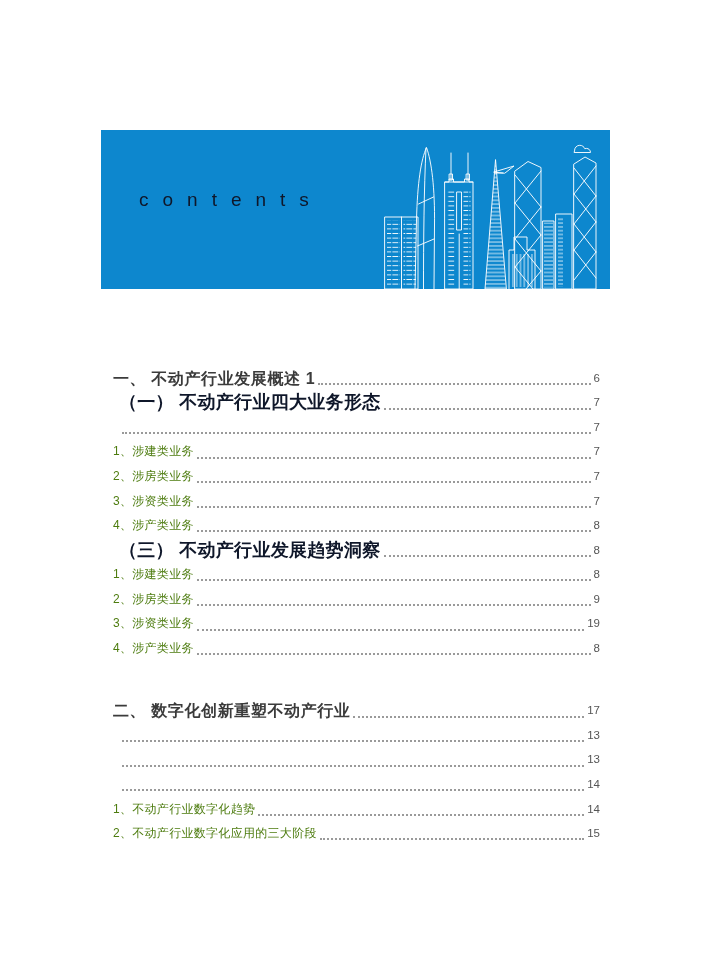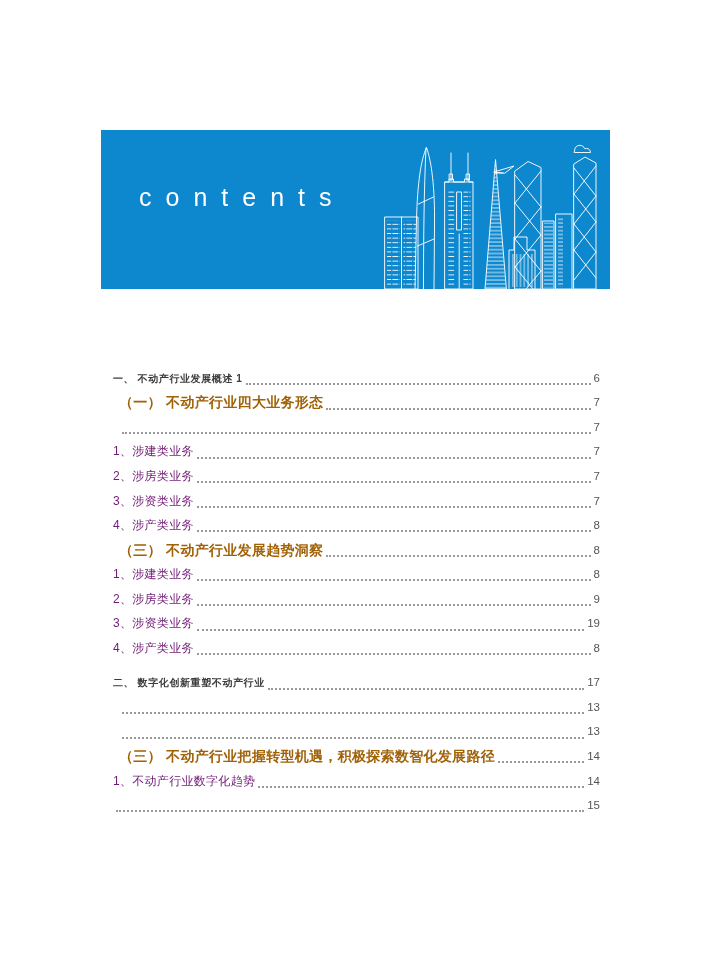--- a/index.html
+++ b/index.html
@@ -17,40 +17,40 @@
     position: absolute; left: 101px; top: 130px;
     width: 509px; height: 159px;
     overflow: hidden;
   }
   .banner-text { position: absolute; left: 38px; top: 40px; z-index: 2; }
   .banner-title {
     color: #ffffff; font-size: 37px; font-weight: 500;
     letter-spacing: 5px; line-height: 1.05;
   }
   .banner-subtitle {
-    color: #ffffff; font-size: 25px; font-weight: 300;
-    letter-spacing: 14px; margin-top: 13px; white-space: nowrap;
+    color: #0f172a; font-size: 19px; font-weight: 300;
+    letter-spacing: 14px; margin-top: 19px; white-space: nowrap;
   }
   .skyline { position: absolute; right: 0; top: 0; z-index: 1; }
 
   
   .toc {
     position: absolute; left: 113px; top: 366px; width: 487px;
   }
-  .toc-section + .toc-section { margin-top: 10px; }
+  .toc-section + .toc-section { margin-top: 38px; }
   .toc-row {
     height: 24.55px;
     display: flex; align-items: center;
     cursor: pointer;
   }
   .toc-row .label { white-space: nowrap; line-height: 15px; }
-  .lvl1 .label { font-size: 10px; font-weight: 700; color: #3b3b3b; letter-spacing: .6px; }
+  .lvl1 .label { font-size: 16px; font-weight: 700; color: #3b3b3b; letter-spacing: .6px; }
   .lvl2 { padding-left: 6px; }
-  .lvl2 .label { font-size: 14px; font-weight: 700; color: #a16207; letter-spacing: .3px; }
-  .lvl3 .label { font-size: 12px; font-weight: 400; color: #701a75; letter-spacing: .3px; }
+  .lvl2 .label { font-size: 18px; font-weight: 700; color: #0f172a; letter-spacing: .3px; }
+  .lvl3 .label { font-size: 12px; font-weight: 400; color: #4d7c0f; letter-spacing: .3px; }
   .leader {
     flex: 1;
     align-self: flex-end;
     margin: 0 3px 5.5px 3px;
     border-bottom: 2px dotted #9a9a9a;
     min-width: 12px;
   }
   .pagenum {
     font-size: 11.5px; color: #555555; line-height: 15px;
     white-space: nowrap;
@@ -219,29 +219,29 @@
         </div>
         <div class="toc-row lvl2">
           <span class="leader"></span>
           <span class="pagenum">13</span>
         </div>
         <div class="toc-row lvl2">
           <span class="leader"></span>
           <span class="pagenum">13</span>
         </div>
         <div class="toc-row lvl2">
-          <span class="label">（三） 不动产行业把握转型机遇，积极探索数智化发展路径</span>
           <span class="leader"></span>
           <span class="pagenum">14</span>
         </div>
         <div class="toc-row lvl3">
           <span class="label">1、不动产行业数字化趋势</span>
           <span class="leader"></span>
           <span class="pagenum">14</span>
         </div>
         <div class="toc-row lvl3">
+          <span class="label">2、不动产行业数字化应用的三大阶段</span>
           <span class="leader"></span>
           <span class="pagenum">15</span>
         </div>
       </section>
     </main>
 
 </div>
 
 </body></html>

